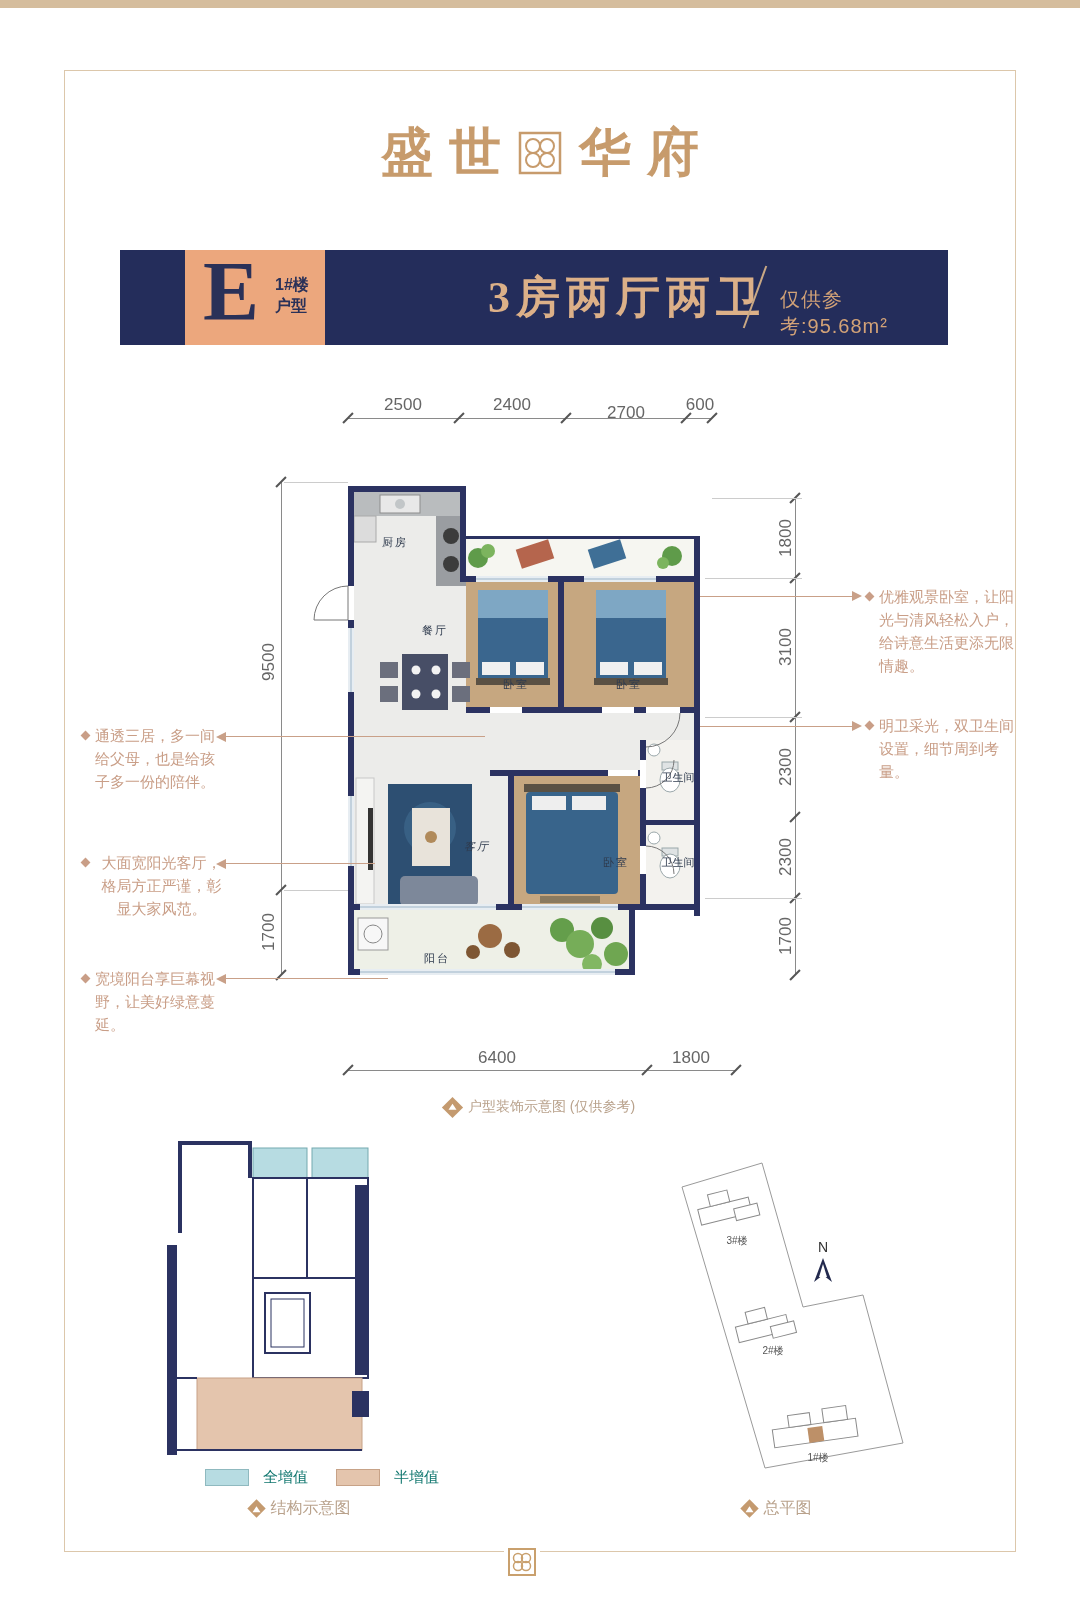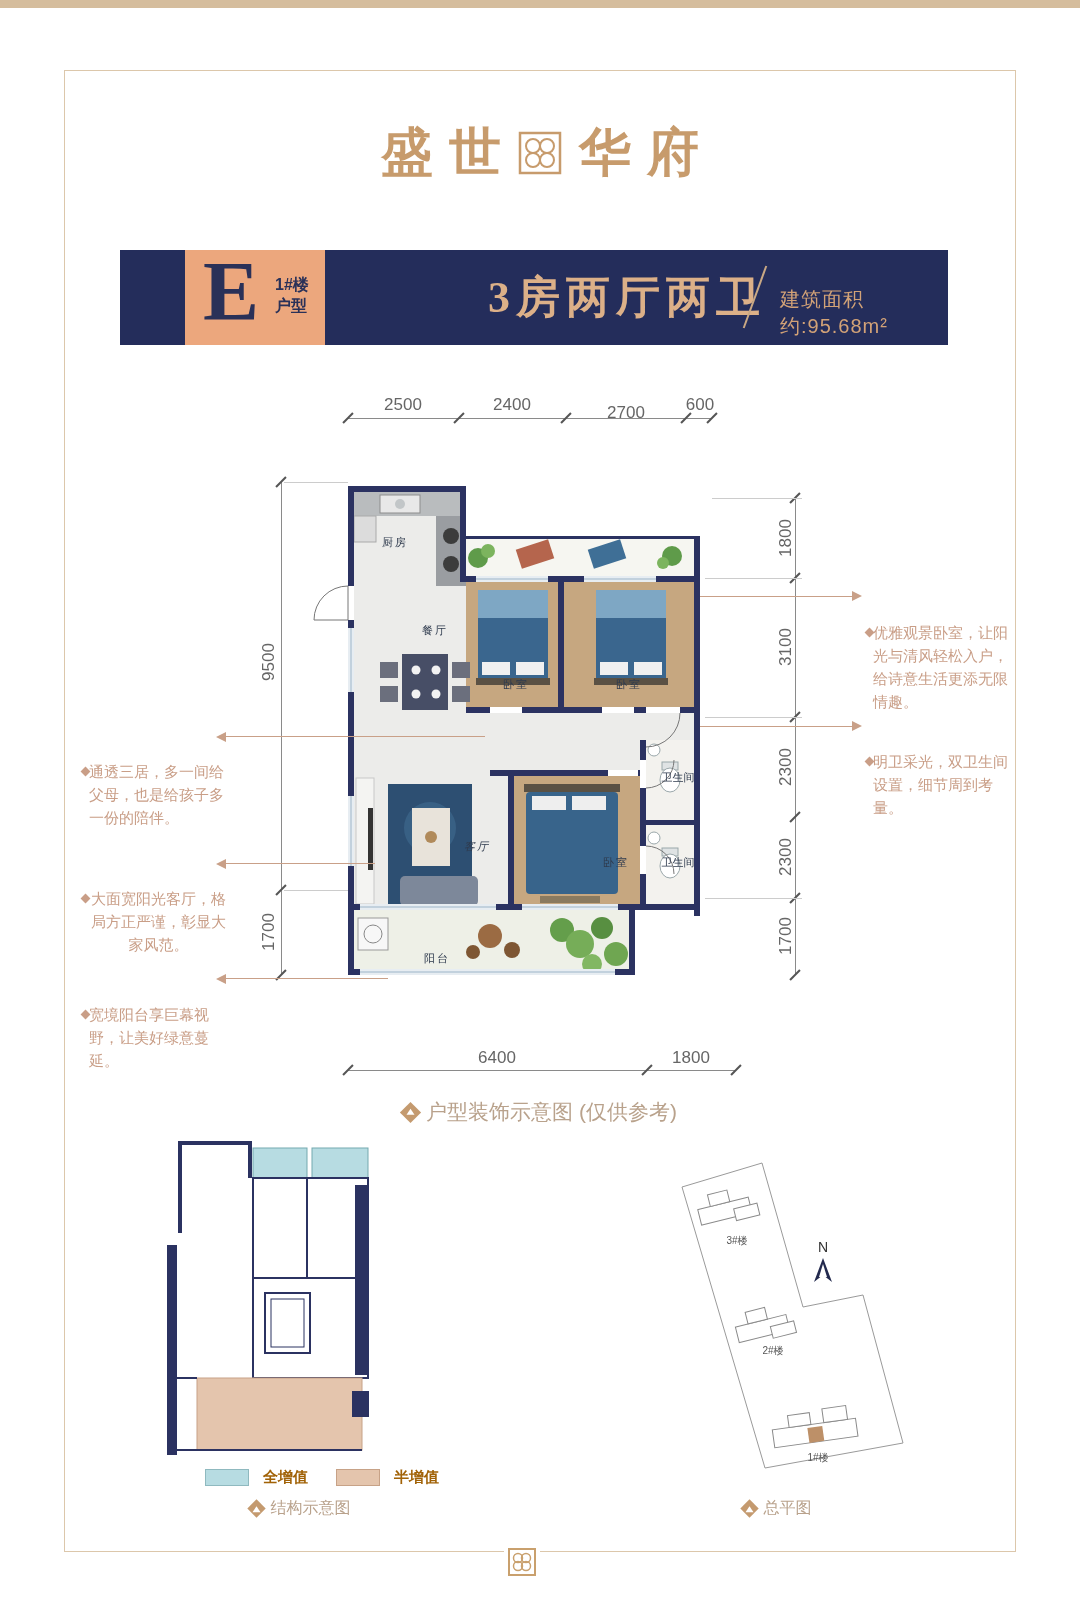--- a/index.html
+++ b/index.html
@@ -28,35 +28,35 @@
   
   .dimline{position:absolute;background:#8a8a8a;}
   .ext{position:absolute;background:#cccccc;}
   .tick{position:absolute;width:14px;height:2px;background:#555;transform:rotate(-45deg);}
   .dimlab{position:absolute;font-size:17px;color:#666;text-align:center;}
   .vlab{transform:rotate(-90deg);}
   
   .room{position:absolute;transform:translate(-50%,-50%);font-size:11px;color:#2f3b4e;letter-spacing:2px;white-space:nowrap;font-weight:500;}
   .room.small{font-size:11px;letter-spacing:0;}
   
-  .callout{position:absolute;display:flex;width:146px;font-size:15px;line-height:23px;color:#c99e87;margin-top:36px;}
+  .callout{position:absolute;display:flex;gap:6px;width:146px;font-size:15px;line-height:23px;color:#c99e87;}
   .bullet{flex:0 0 7px;width:7px;height:7px;background:#c99e87;transform:rotate(45deg);margin-top:8px;}
   .cline{position:absolute;height:1px;background:#c9a088;}
   .arrL{position:absolute;width:0;height:0;border-top:5px solid transparent;border-bottom:5px solid transparent;border-right:10px solid #c9a088;}
   .arrR{position:absolute;width:0;height:0;border-top:5px solid transparent;border-bottom:5px solid transparent;border-left:10px solid #c9a088;}
   
   .caption{position:absolute;display:flex;align-items:center;justify-content:center;gap:8px;color:#b9a28c;}
   .capicon{position:relative;width:15px;height:15px;background:#c49a6f;transform:rotate(45deg);flex:0 0 15px;}
   .capicon::after{content:"";position:absolute;left:3px;top:4px;width:0;height:0;transform:rotate(-45deg);
     border-left:4px solid transparent;border-right:4px solid transparent;border-bottom:6px solid #ffffff;}
   
   .legend{position:absolute;left:205px;top:1468px;display:flex;align-items:center;gap:14px;}
   .sw{width:42px;height:15px;border:1px solid #8fb9bf;background:#b7dce2;}
   .sw.tan{background:#e4c5ad;border-color:#c7a287;}
-  .legend .ll{font-size:15px;font-weight:bold;color:#a16207;margin-right:14px;}
+  .legend .ll{font-size:15px;font-weight:normal;color:#0f766e;margin-right:14px;}
   .seal{position:absolute;left:504px;top:1544px;width:36px;height:36px;background:#fff;display:flex;align-items:center;justify-content:center;}
 </style>
 </head>
 <body>
 
 <div id="page">
 
   <div class="frame"></div>
   <div class="corn tl"></div>
   <div class="corn tr"></div>
@@ -80,21 +80,21 @@
   <div class="bar">
     <div class="ebox">
       <div class="E">E</div>
       <div class="sub">
         <div>1#楼</div>
         <div>户型</div>
       </div>
     </div>
     <div class="layoutTitle">3房两厅两卫</div>
     <div class="slash"></div>
-    <div class="areaText">建筑面积约:95.68m²</div>
+    <div class="areaText">仅供参考:95.68m²</div>
   </div>
 
   <svg class="abs" style="left:308px;top:478px;" width="407" height="500" viewBox="-32 0 407 500">
 
     <rect x="8" y="8" width="352" height="489" fill="#ececea"></rect>
     <rect x="126" y="8" width="234" height="50" fill="#ffffff"></rect>
     <rect x="295" y="432" width="65" height="65" fill="#ffffff"></rect>
     <rect x="126" y="58" width="234" height="46" fill="#f6f6f1"></rect>
     <rect x="126" y="104" width="228" height="131" fill="#c6a780"></rect>
     <rect x="174" y="298" width="126" height="134" fill="#c6a780"></rect>
@@ -329,21 +329,21 @@
     <span>优雅观景卧室，让阳光与清风轻松入户，给诗意生活更添无限情趣。</span>
   </div>
 
   <div class="cline" style="left:700px;top:726px;width:152px;"></div>
   <div class="arrR" style="left:852px;top:721px;"></div>
   <div class="callout" style="left:866px;top:714px;width:150px;">
     <span class="bullet"></span>
     <span>明卫采光，双卫生间设置，细节周到考量。</span>
   </div>
 
-  <div class="caption" style="left:390px;top:1098px;width:300px;font-size:21px;">
+  <div class="caption" style="left:390px;top:1098px;width:300px;font-size:14px;">
     <span class="capicon"></span>
     <span>户型装饰示意图 (仅供参考)</span>
   </div>
 
   <svg class="abs" style="left:165px;top:1128px;" width="235" height="335" viewBox="0 0 235 335">
     <path d="M15 105 V15 H85 V50" fill="none" stroke="#2b3261" stroke-width="4"></path>
     <rect x="88" y="20" width="54" height="30" fill="#b7dce2" stroke="#74a9af"></rect>
     <rect x="147" y="20" width="56" height="30" fill="#b7dce2" stroke="#74a9af"></rect>
     <rect x="88" y="50" width="115" height="200" fill="none" stroke="#2b3261" stroke-width="2"></rect>
     <line x1="142" y1="50" x2="142" y2="150" stroke="#2b3261" stroke-width="2"></line>

